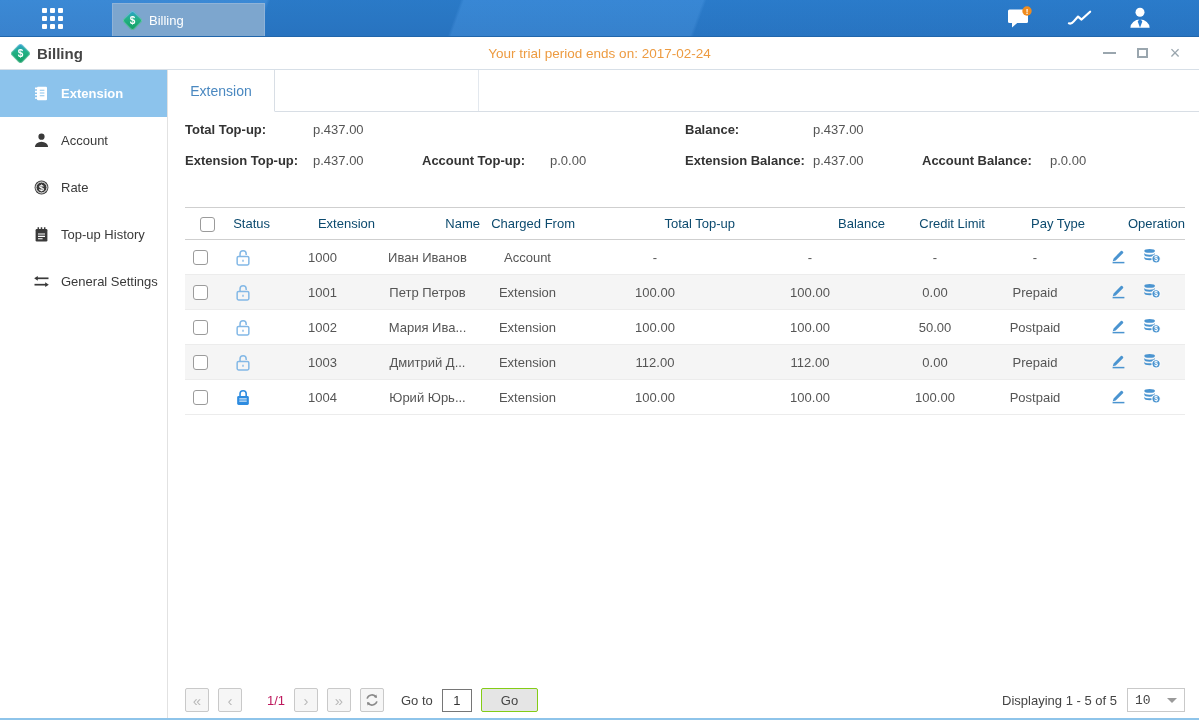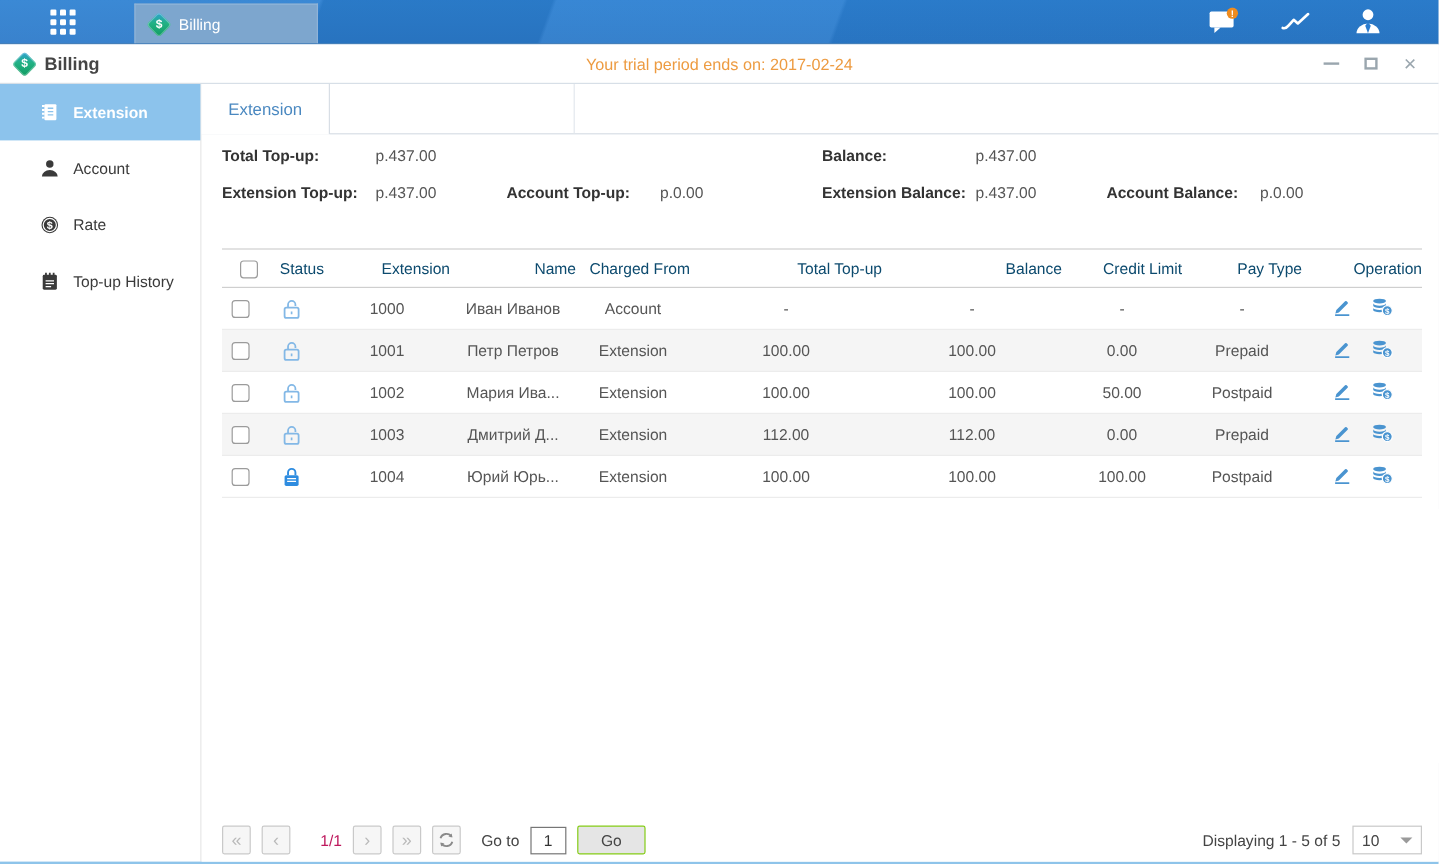--- a/index.html
+++ b/index.html
@@ -75,21 +75,21 @@
   
   .pagination { position:absolute; left:17px; right:14px; bottom:6px; display:flex; align-items:center; font-size:13px; color:#444; }
   .pg-btn { width:24px; height:24px; border:1px solid #c9c9c9; border-radius:2px; background:#f6f6f6; color:#b9b9b9;
     display:inline-flex; align-items:center; justify-content:center; font-size:15px; cursor:pointer; margin-right:9px; }
   .pg-ind { width:34px; text-align:right; margin-right:9px; color:#be185d; }
   .goto-label { margin:0 9px 0 8px; }
   .goto-input { width:30px; height:23px; border:1px solid #767676; font-size:13px; text-align:center; font-family:inherit; color:#333; }
   .go-btn { margin-left:9px; height:24px; border:1px solid #84cc16; border-radius:2px; background:#e5e5e5; padding:0 19px;
     font-size:13px; font-family:inherit; color:#444; cursor:pointer; }
   .pg-right { margin-left:auto; display:flex; align-items:center; gap:10px; }
-  .page-size { width:58px; height:24px; border:1px solid #c9c9c9; display:flex; align-items:center; padding:0 7px; cursor:pointer; background:#fff; }
+  .page-size { width:58px; height:24px; border:1px solid #c9c9c9; display:flex; align-items:center; padding:0 7px; cursor:pointer; background:#fff;font-family:Liberation Mono, monospace; }
   .page-size .tri { margin-left:auto; width:0; height:0; border:5px solid transparent; border-top-color:#9a9a9a; margin-top:5px; }
 
   .bottom-strip { height:2px; flex:0 0 2px; background:#8ec4ea; }
 </style>
 </head>
 <body>
 
 <div class="window">
 
   <div class="topbar">
@@ -191,20 +191,31 @@
         </div>
         <div class="side-item">
           <span class="side-icon">
             <svg width="17" height="17" viewBox="0 0 17 17">
               <rect x="2.6" y="3" width="11.8" height="12.4" rx="1.2" fill="currentColor"></rect>
               <path d="M5.3 1.2v3M8.5 1.2v3M11.7 1.2v3" stroke="currentColor" stroke-width="1.5" fill="none"></path>
               <path d="M5 8h7M5 10.4h7M5 12.8h4.6" class="inv" stroke="#fff" stroke-width="1.1" fill="none"></path>
             </svg>
           </span>
           <span>Top-up History</span>
+        </div>
+        <div class="side-item">
+          <span class="side-icon">
+            <svg width="17" height="17" viewBox="0 0 17 17">
+              <path d="M4 5.3h11.5" stroke="currentColor" stroke-width="1.7" fill="none"></path>
+              <path d="M4.8 2.9 L1.2 5.3 l3.6 2.4z" fill="currentColor"></path>
+              <path d="M1.5 11.7h11.5" stroke="currentColor" stroke-width="1.7" fill="none"></path>
+              <path d="M12.2 9.3 L15.8 11.7 l-3.6 2.4z" fill="currentColor"></path>
+            </svg>
+          </span>
+          <span>General Settings</span>
         </div>
       </div>
 
     <div class="main">
       <div class="tabstrip">
         <div class="tab-active">
           <span>Extension</span>
         </div>
         <div class="tab-spacer"></div>
       </div>

